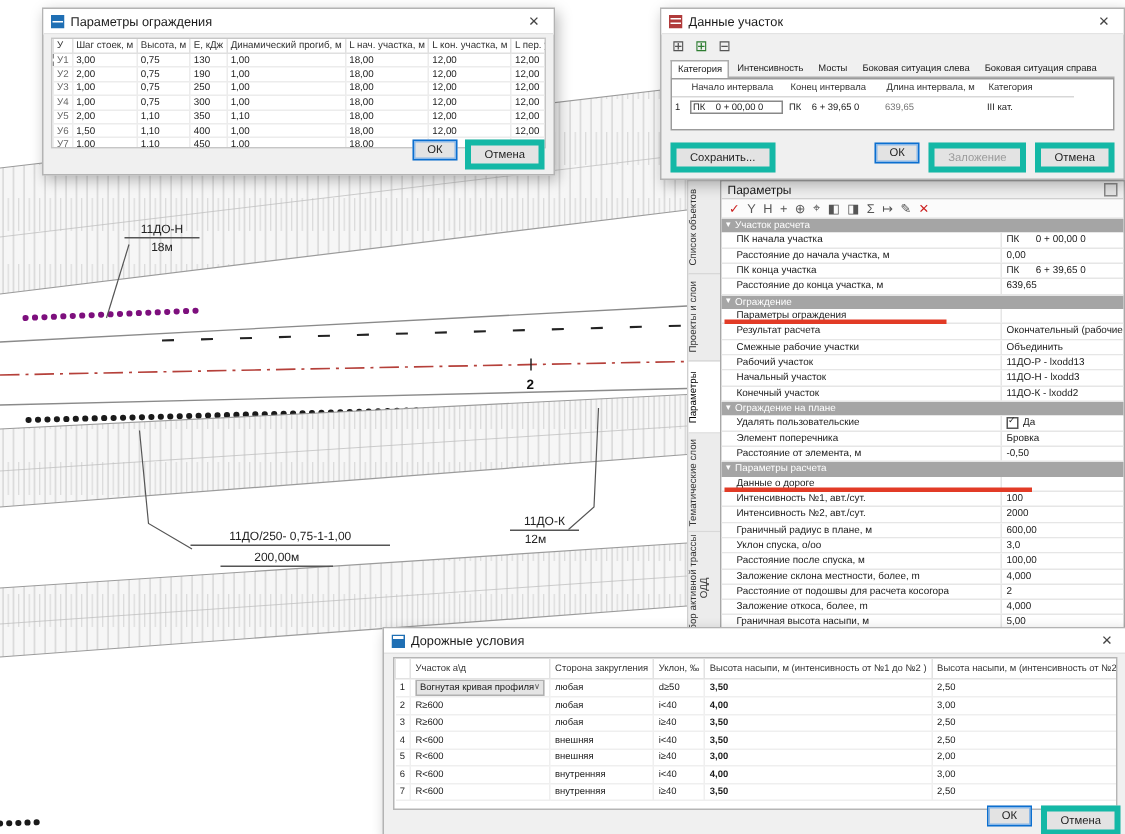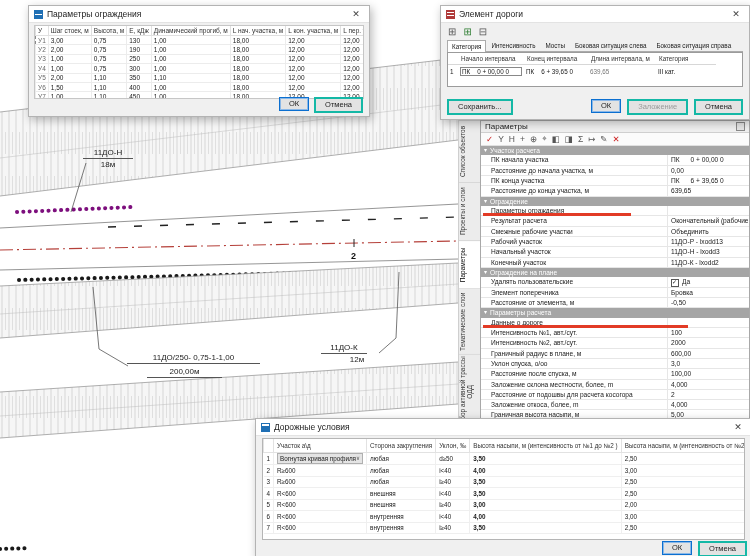--- a/index.html
+++ b/index.html
@@ -8,21 +8,21 @@
   
   #drawing{position:absolute;left:0;top:0;z-index:0;}
   .draw-label{position:absolute;z-index:1;font-size:8px;line-height:11px;color:#222;text-align:center;}
   .draw-label.ul{border-bottom:1px solid #555;}
   
   .dialog{position:absolute;background:#f0f0f0;border:1px solid #b3b3b3;box-shadow:2px 3px 9px rgba(0,0,0,.28);}
   .titlebar{height:16px;background:#fff;display:flex;align-items:center;gap:4px;padding:0 5px;font-size:8.5px;border-bottom:1px solid #e3e3e3;}
   .dlg-ico{width:9px;height:9px;flex:0 0 9px;}
   .title-text{white-space:nowrap;}
   .close-x{margin-left:auto;width:16px;text-align:center;font-size:9px;color:#444;cursor:default;}
-  .btn{display:inline-block;background:#e3e3e3;border:2px solid #14b8a6;font-size:7.5px;line-height:11px;
+  .btn{display:inline-block;background:#e3e3e3;border:4px solid #14b8a6;font-size:7.5px;line-height:11px;
        padding:0 9px;height:12px;text-align:center;color:#222;}
   .btn.default{border:1px solid #0b6fd0;box-shadow:0 0 0 1px #8ab8e8 inset;}
   .btn.disabled{color:#9a9a9a;}
   table{border-collapse:collapse;}
   
   #dlg-guardrail{left:28px;top:5px;width:340px;height:110px;z-index:3;}
   #dlg-guardrail .tblwrap{margin:2px 5px 0 5px;background:#fff;border:1px solid #c6c6c6;height:72px;overflow:hidden;}
   #dlg-guardrail th{font-weight:normal;color:#333;text-align:left;border:1px solid #e0e0e0;border-top:none;
        font-size:6.5px;padding:0 2px;height:9px;white-space:nowrap;}
   #dlg-guardrail td{font-size:6.5px;padding:0 2px;height:8.4px;border:1px solid #ececec;white-space:nowrap;}
@@ -133,21 +133,21 @@
     <path d="M379,353 L396,338 L399,272"></path>
   </g>
 
   <text x="351" y="259" font-size="9" font-weight="bold" fill="#111">2</text>
 </svg>
 
 <div class="draw-label ul" style="left:83px;top:147px;width:50px;">11ДО-Н</div>
 <div class="draw-label" style="left:83px;top:159px;width:50px;">18м</div>
 <div class="draw-label ul" style="left:127px;top:352px;width:133px;">11ДО/250- 0,75-1-1,00</div>
 <div class="draw-label ul" style="left:147px;top:366px;width:75px;">200,00м</div>
-<div class="draw-label ul" style="left:321px;top:342px;width:46px;">11ДО-К</div>
+<div class="draw-label ul" style="left:340px;top:342px;width:46px;">11ДО-К</div>
 <div class="draw-label" style="left:334px;top:354px;width:46px;">12м</div>
 
 <div id="params-wrap">
   <div id="vtabs">
     <div class="vtab" style="height:62px;">Список объектов</div>
     <div class="vtab" style="height:58px;">Проекты и слои</div>
     <div class="vtab active" style="height:48px;">Параметры</div>
     <div class="vtab" style="height:66px;">Тематические слои</div>
     <div class="vtab" style="height:76px;">Выбор активной трассы ОДД</div>
   </div>
@@ -403,21 +403,21 @@
   </div>
 </div>
 
 <div class="dialog" id="dlg-roaddata">
   <div class="titlebar">
     <svg class="dlg-ico" viewBox="0 0 9 9">
         <rect width="9" height="9" fill="#b03a3a"></rect>
         <rect x="1" y="2" width="7" height="1" fill="#fff"></rect>
         <rect x="1" y="5" width="7" height="1" fill="#fff"></rect>
       </svg>
-    <span class="title-text">Элемент дороги</span>
+    <span class="title-text">Данные участок</span>
     <span class="close-x">✕</span>
   </div>
   <div class="tools">
     <span>⊞</span>
     <span style="color:#2e7d32;">⊞</span>
     <span>⊟</span>
   </div>
   <div class="tabs">
     <span class="tab active">Категория</span>
     <span class="tab">Интенсивность</span>

